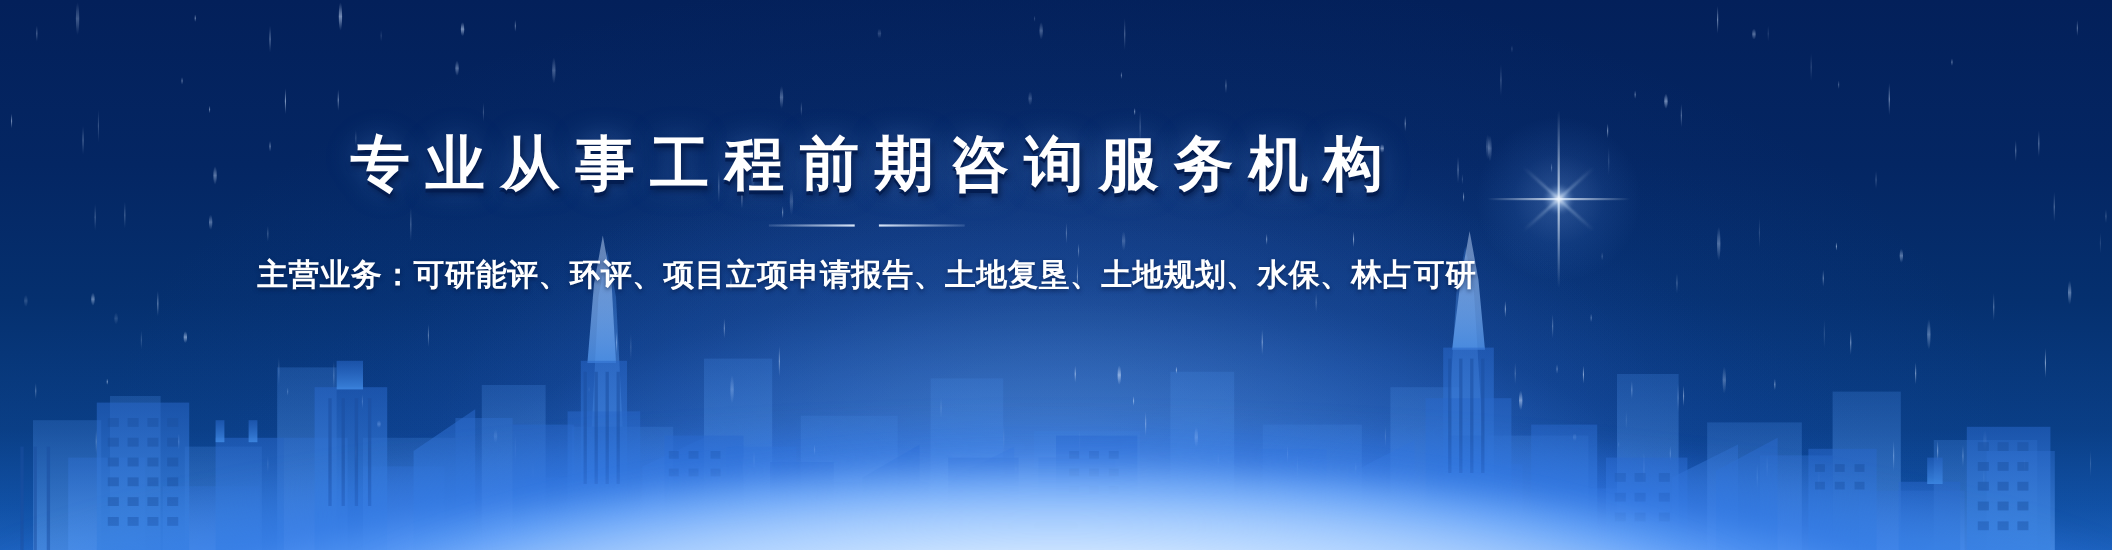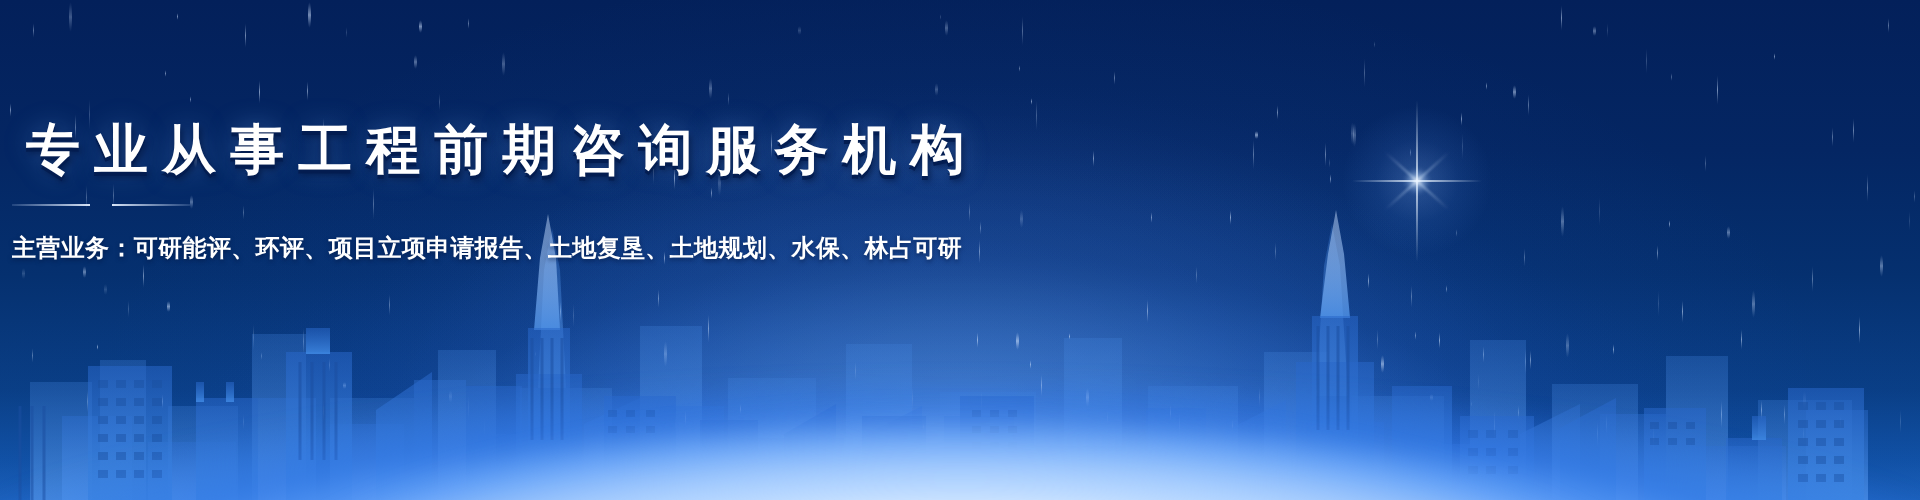--- a/index.html
+++ b/index.html
@@ -87,23 +87,22 @@
   .flare .ray-d1{ transform:rotate(42deg); }
   .flare .ray-d2{ transform:rotate(-42deg); }
   .flare .glow{
     position:absolute; left:-62px; top:-62px; width:150px; height:150px; border-radius:50%;
     background:radial-gradient(closest-side, rgba(140,185,255,.28), rgba(90,150,240,.10) 55%, rgba(60,120,220,0) 100%);
   }
 
   
   .content{
     position:absolute; left:0; top:0; width:1576px; height:500px;
-    display:flex; flex-direction:column; 
+    display:flex; flex-direction:column; align-items:center;
     pointer-events:none;
-    padding-left:12px;
   }
   .headline{
     margin-top:122px;
     font-size:54px;
     font-weight:bold;
     letter-spacing:.26em;
     text-indent:.26em;
     color:#ffffff;
     line-height:1;
     white-space:nowrap;
@@ -129,21 +128,21 @@
     font-size:31px;
     font-weight:bold;
     letter-spacing:.07em;
     color:#ffffff;
     line-height:1;
     white-space:nowrap;
     text-shadow:0 2px 5px rgba(2,20,60,.6);
   }
   .services{
     margin-top:30px;
-    font-size:24px;
+    font-size:28px;
     font-weight:bold;
     letter-spacing:.015em;
     color:#ffffff;
     line-height:1;
     white-space:nowrap;
     text-shadow:0 2px 4px rgba(2,20,60,.6);
     pointer-events:auto;
   }
 </style>
 </head>

